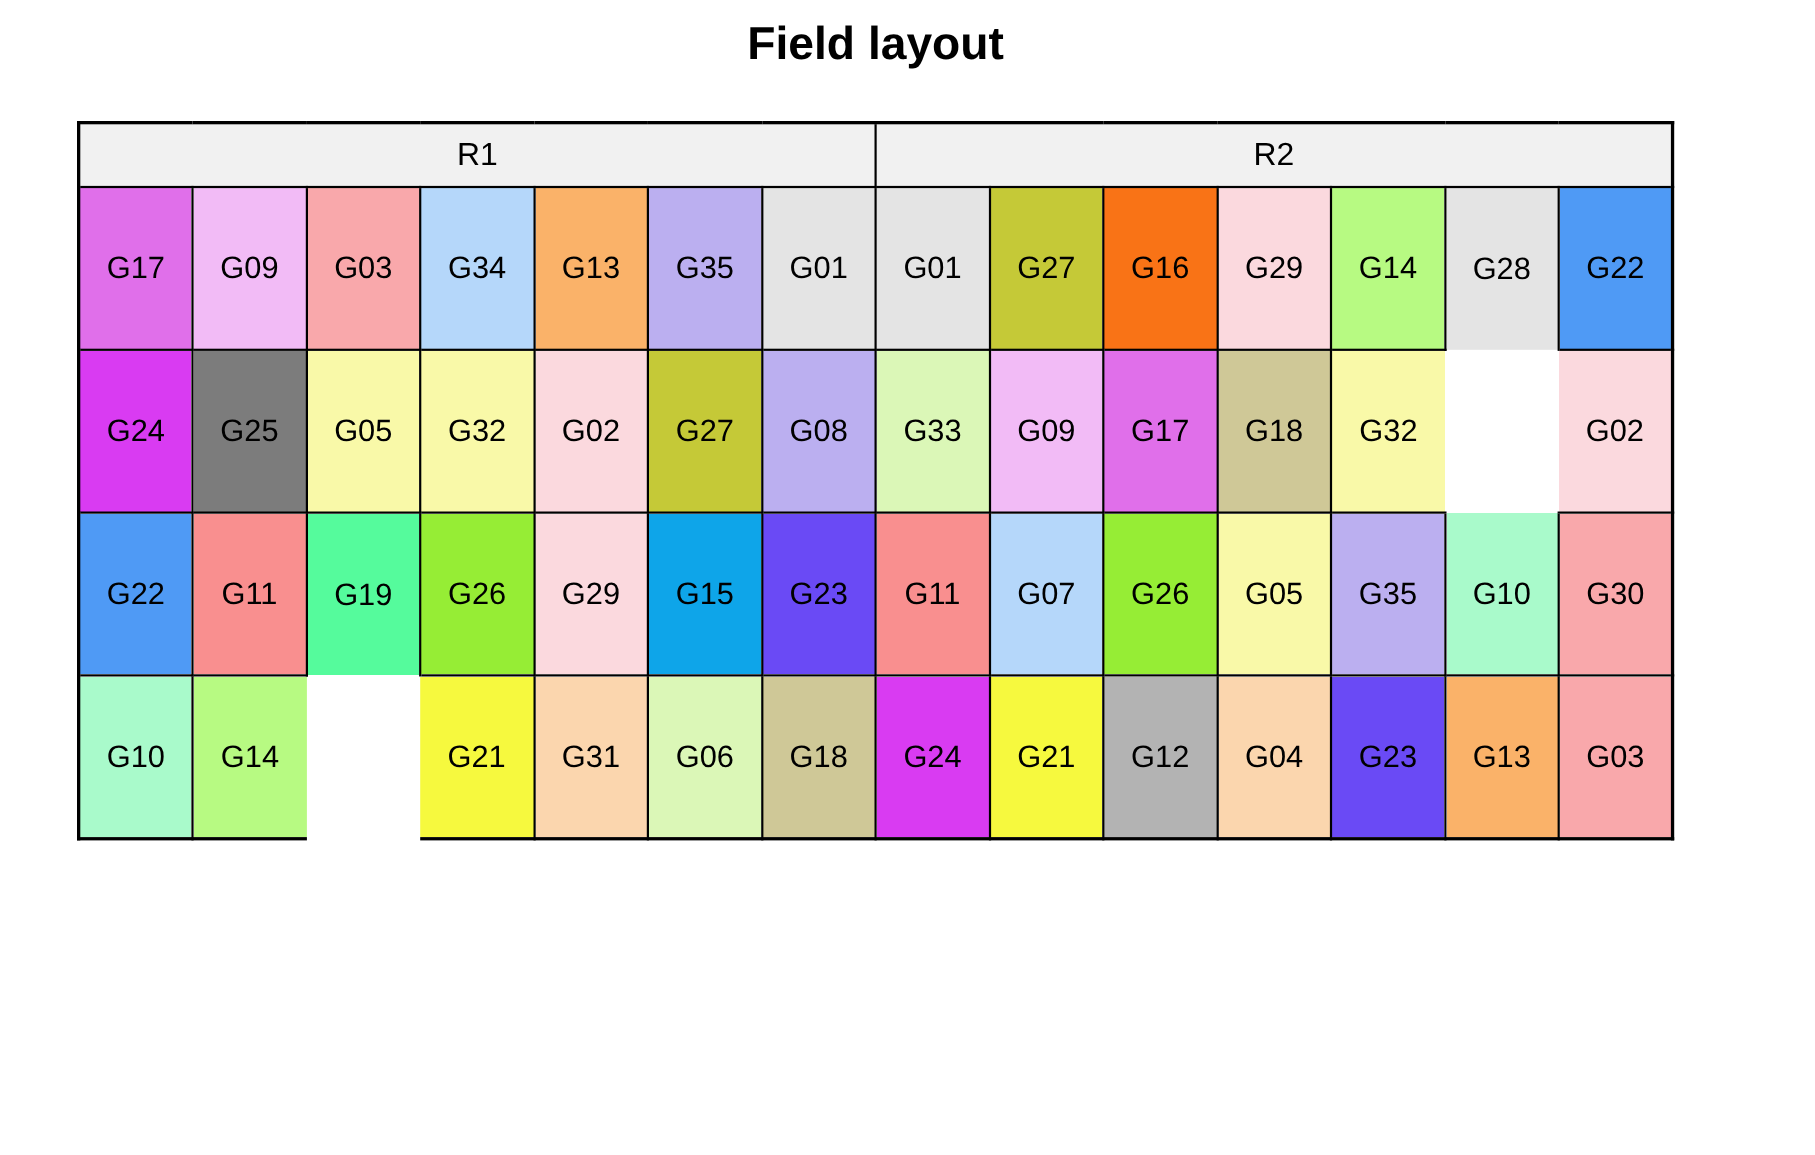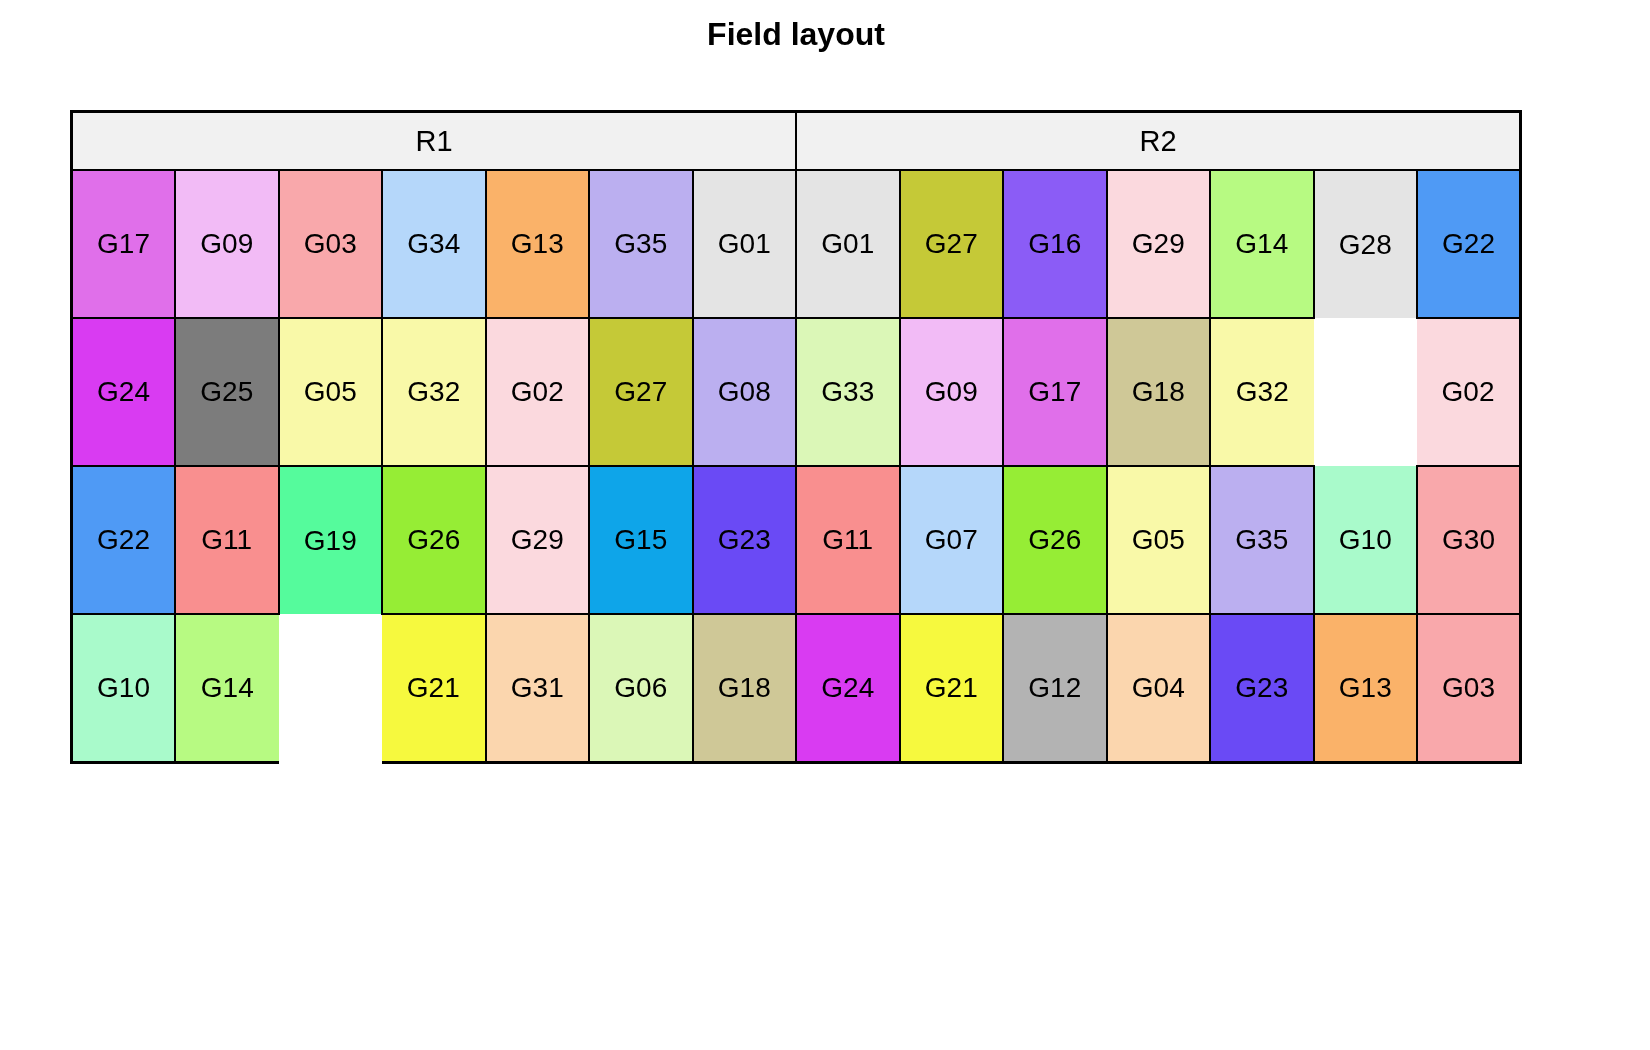--- a/index.html
+++ b/index.html
@@ -14,21 +14,21 @@
     height: 1050px;
     background: #FFFFFF;
     overflow: hidden;
   }
   .title {
     position: absolute;
     top: 16px;
     left: 70px;
     width: 1452px;
     text-align: center;
-    font-size: 32px;
+    font-size: 42px;
     font-weight: bold;
     color: #000000;
     letter-spacing: 0px;
   }
   table.field-grid {
     position: absolute;
     left: 70px;
     top: 110px;
     width: 1452px;
     border-collapse: collapse;
@@ -94,21 +94,21 @@
         <tr>
           <td style="background: rgb(224, 111, 234);">G17</td>
           <td style="background: rgb(242, 187, 246);">G09</td>
           <td style="background: rgb(249, 168, 171);">G03</td>
           <td style="background: rgb(181, 215, 250);">G34</td>
           <td style="background: rgb(250, 178, 105);">G13</td>
           <td style="background: rgb(187, 175, 240);">G35</td>
           <td style="background: rgb(228, 228, 228);">G01</td>
           <td style="background: rgb(228, 228, 228);">G01</td>
           <td style="background: rgb(197, 201, 55);">G27</td>
-          <td style="background: #8b5cf6;">G16</td>
+          <td style="background: #f97316;">G16</td>
           <td style="background: rgb(251, 217, 222);">G29</td>
           <td style="background: rgb(183, 250, 130);">G14</td>
           <td style="background: rgb(228, 228, 228);">G28</td>
           <td style="background: rgb(79, 154, 245);">G22</td>
         </tr>
         <tr>
           <td style="background: rgb(217, 59, 242);">G24</td>
           <td style="background: rgb(124, 124, 124);">G25</td>
           <td style="background: rgb(249, 249, 168);">G05</td>
           <td style="background: rgb(249, 249, 168);">G32</td>

